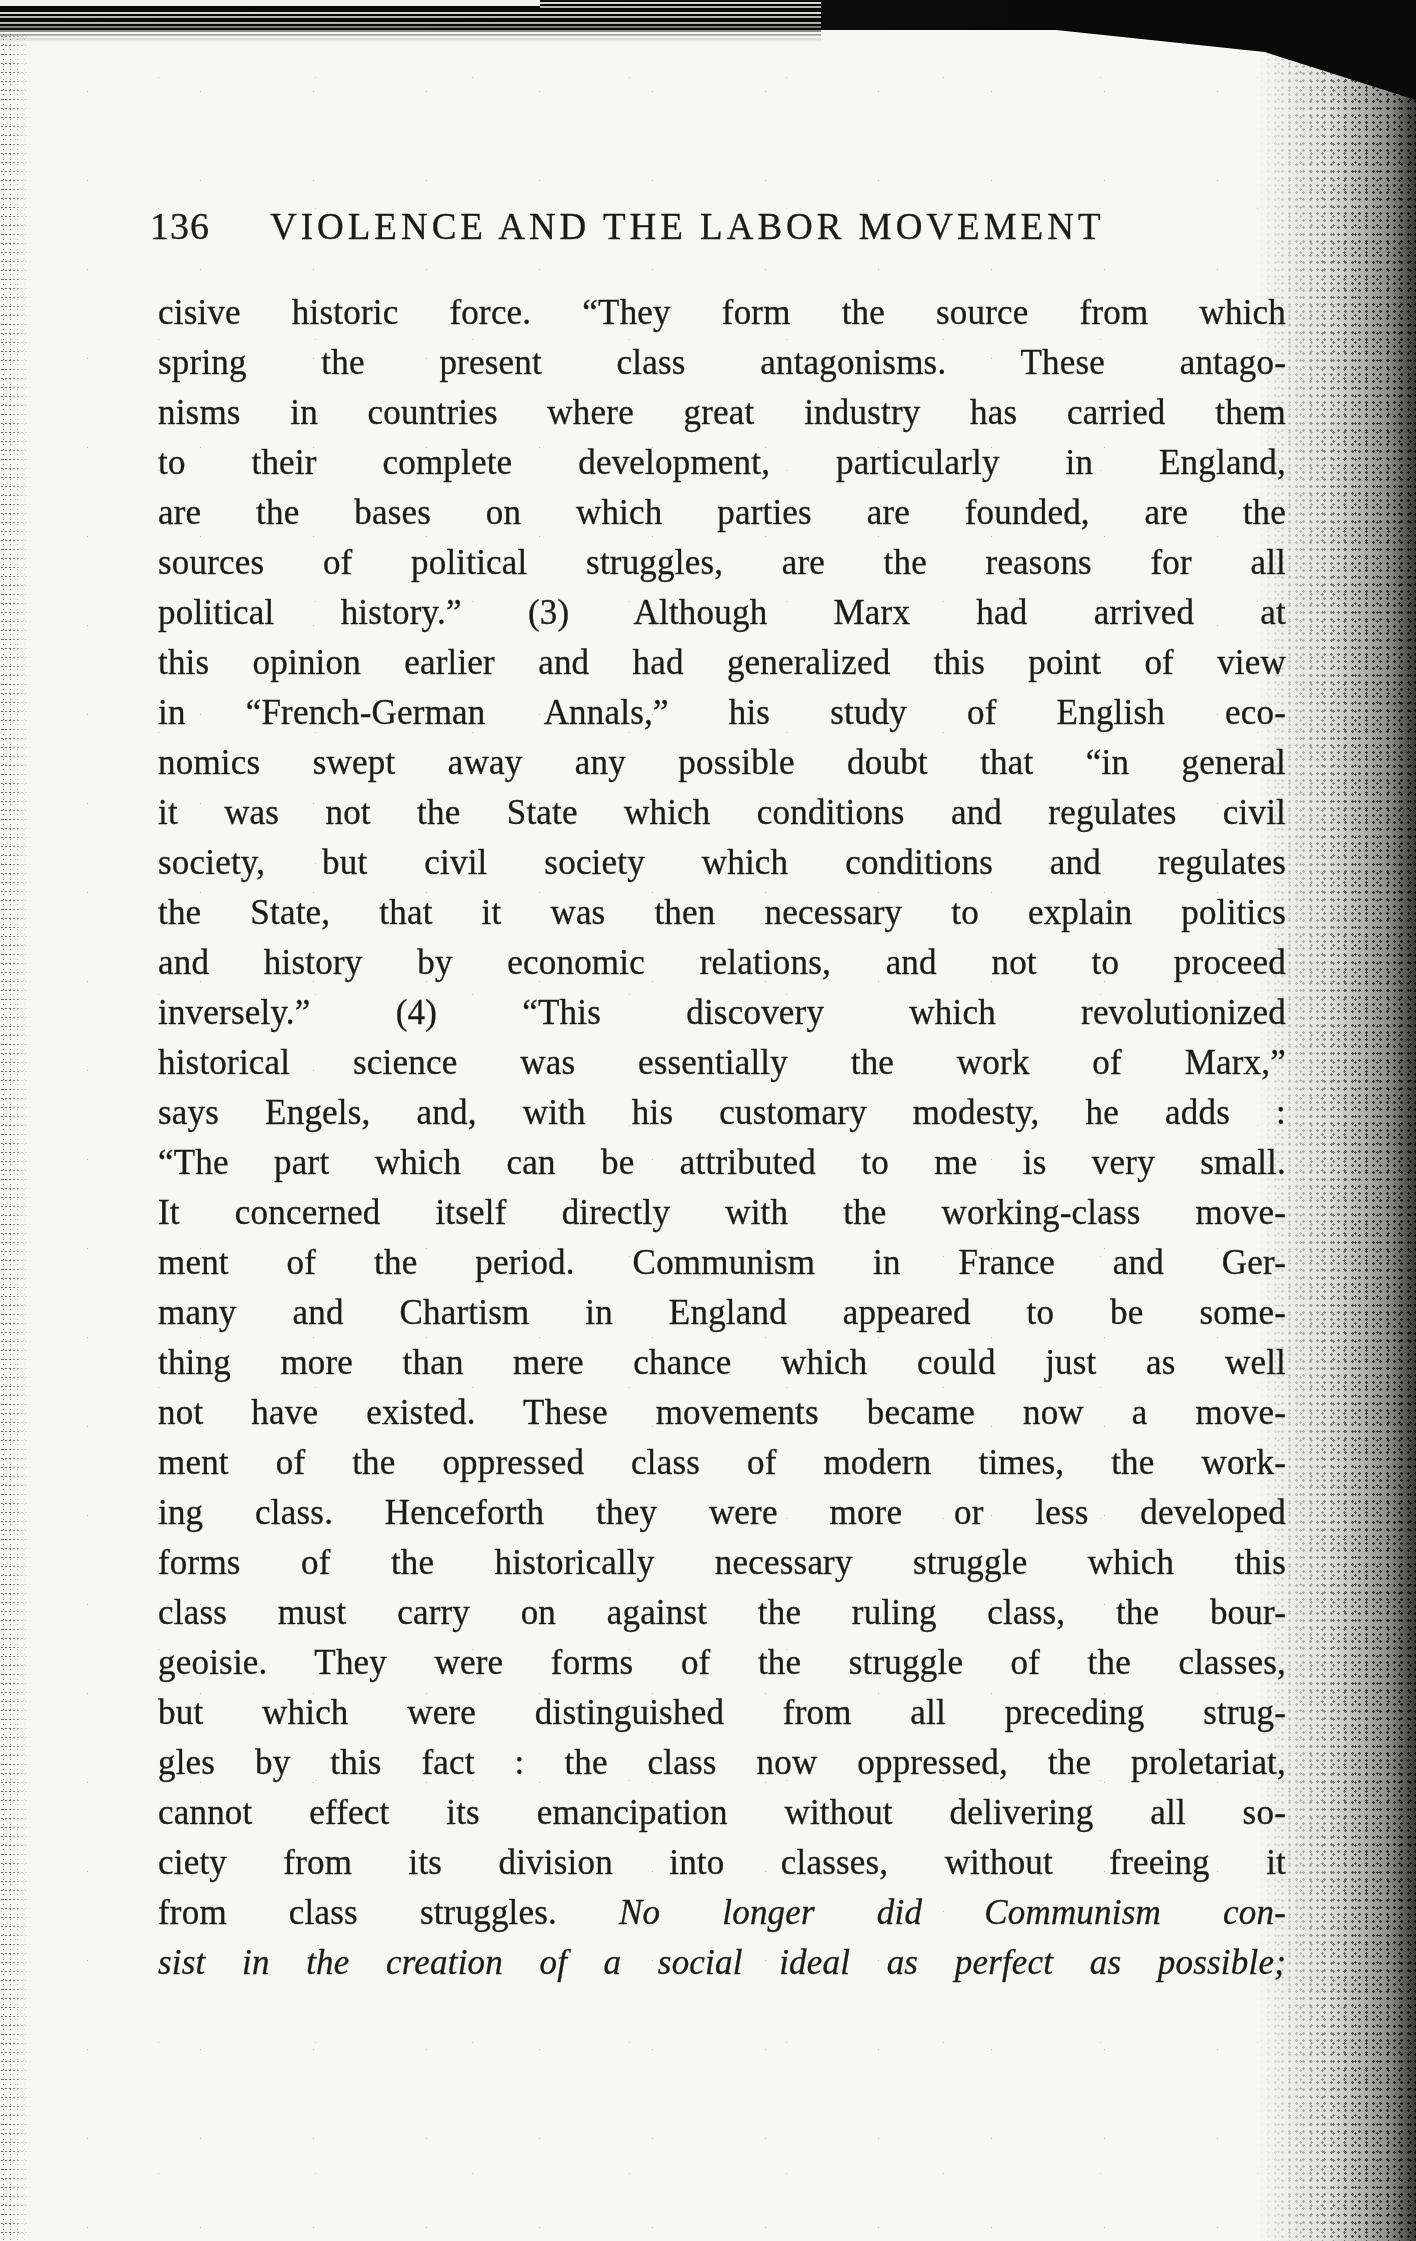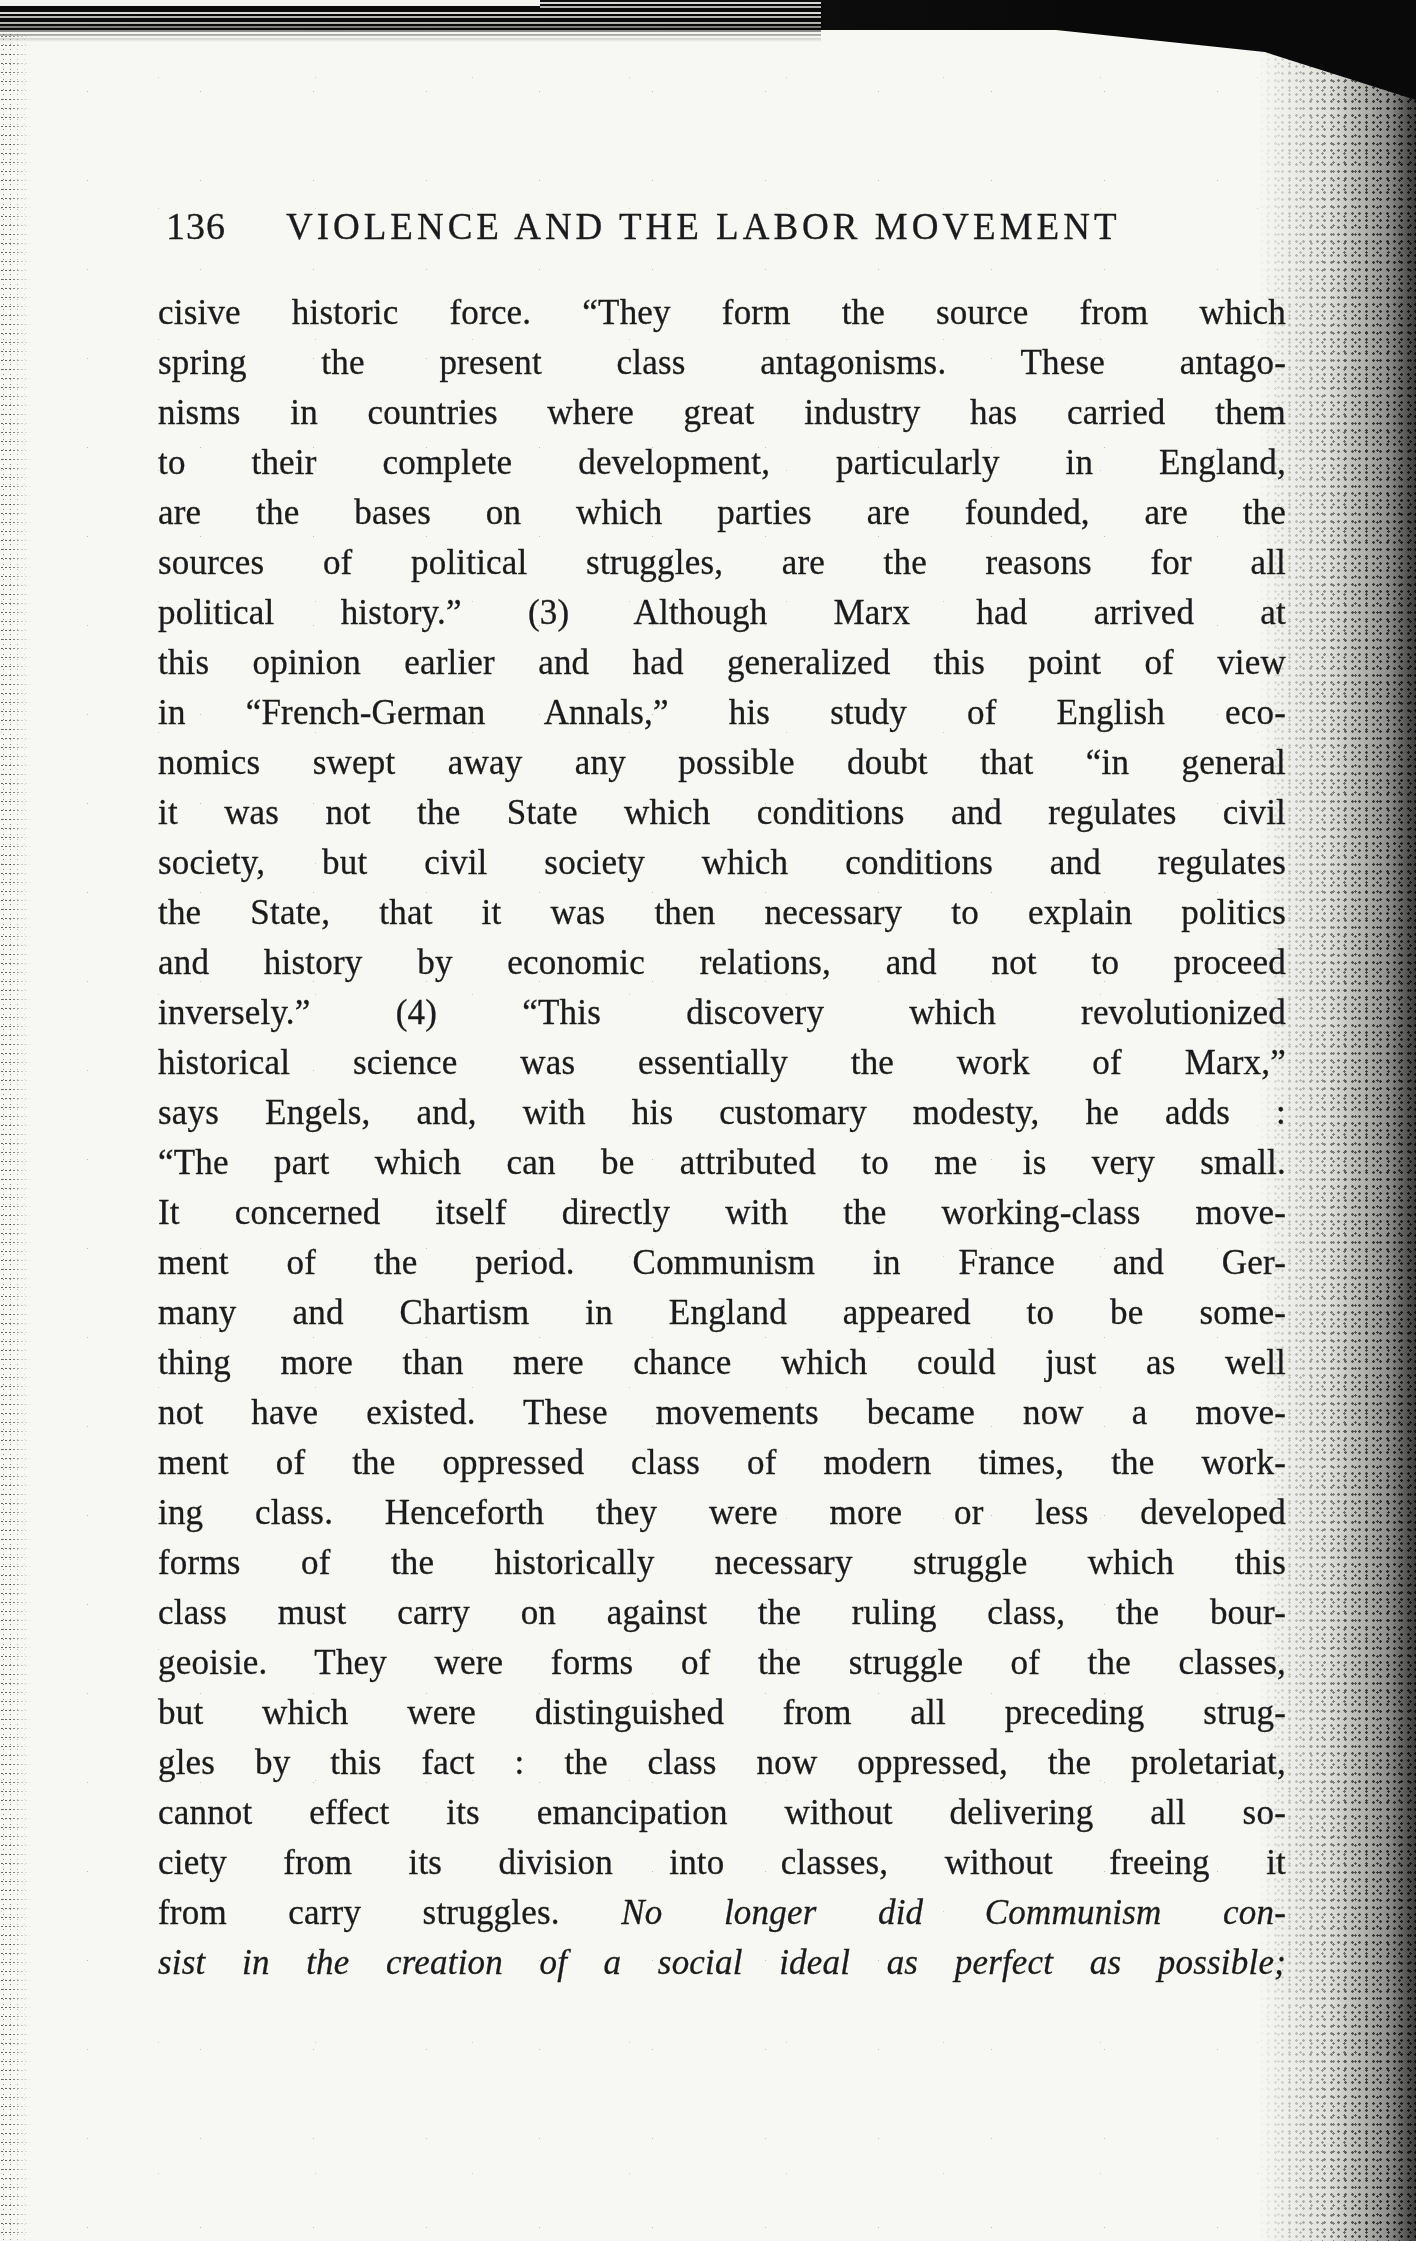--- a/index.html
+++ b/index.html
@@ -57,21 +57,21 @@
   .page-noise{
     inset:0;z-index:1;opacity:.4;
     background-image:
       radial-gradient(circle,rgba(0,0,0,0.55) 0.6px,transparent 1px),
       radial-gradient(circle,rgba(0,0,0,0.4) 0.6px,transparent 1px);
     background-size:113px 89px,157px 131px;
     background-position:31px 47px,80px 12px;
   }
   
   .page-header{
-    position:absolute;top:204px;left:166px;right:140px;z-index:2;
+    position:absolute;top:204px;left:150px;right:140px;z-index:2;
     display:flex;align-items:baseline;
     -webkit-text-stroke:0.3px #1b1b1b;
   }
   .page-number{font-size:38px;letter-spacing:1px;}
   .running-title{font-size:37px;letter-spacing:4px;margin-left:60px;white-space:nowrap;}
   .body-text{
     position:absolute;top:288px;left:158px;right:130px;z-index:2;
     font-size:35px;
     -webkit-text-stroke:0.3px #1b1b1b;
   }
@@ -165,18 +165,18 @@
     <div class="line"><span class="r">geoisie.  They were forms of the struggle of the classes,</span><span class="it"></span></div>
 
     <div class="line"><span class="r">but which were distinguished from all preceding strug-</span><span class="it"></span></div>
 
     <div class="line"><span class="r">gles by this fact : the class now oppressed, the proletariat,</span><span class="it"></span></div>
 
     <div class="line"><span class="r">cannot effect its emancipation without delivering all so-</span><span class="it"></span></div>
 
     <div class="line"><span class="r">ciety from its division into classes, without freeing it</span><span class="it"></span></div>
 
-    <div class="line"><span class="r">from carry struggles.  </span><span class="it">No longer did Communism con-</span></div>
+    <div class="line"><span class="r">from class struggles.  </span><span class="it">No longer did Communism con-</span></div>
 
     <div class="line"><span class="r"></span><span class="it">sist in the creation of a social ideal as perfect as possible;</span></div>
   </div>
 
 </div>
 
 </body></html>

